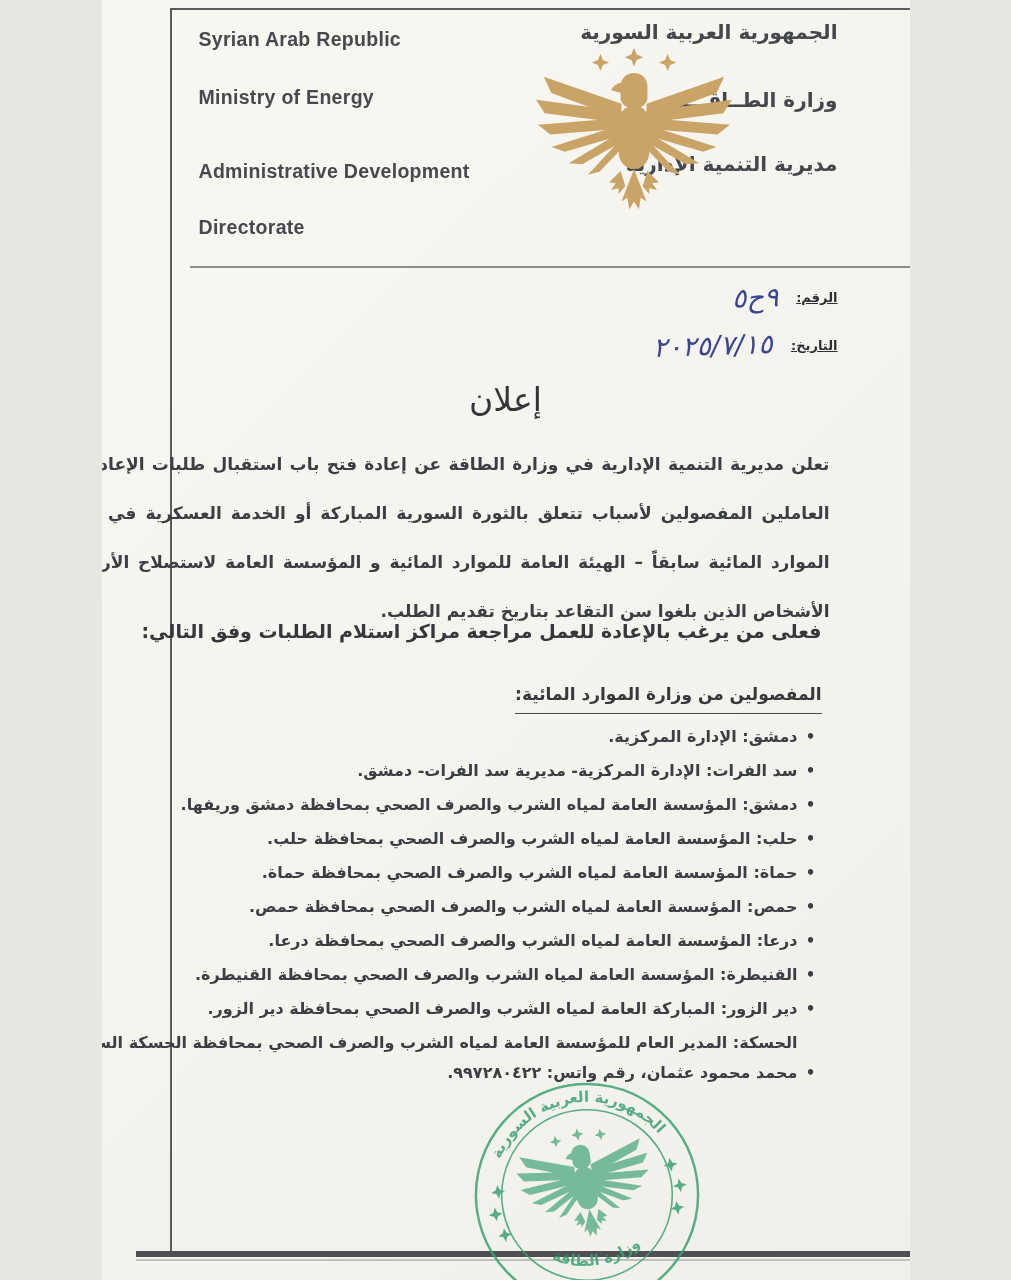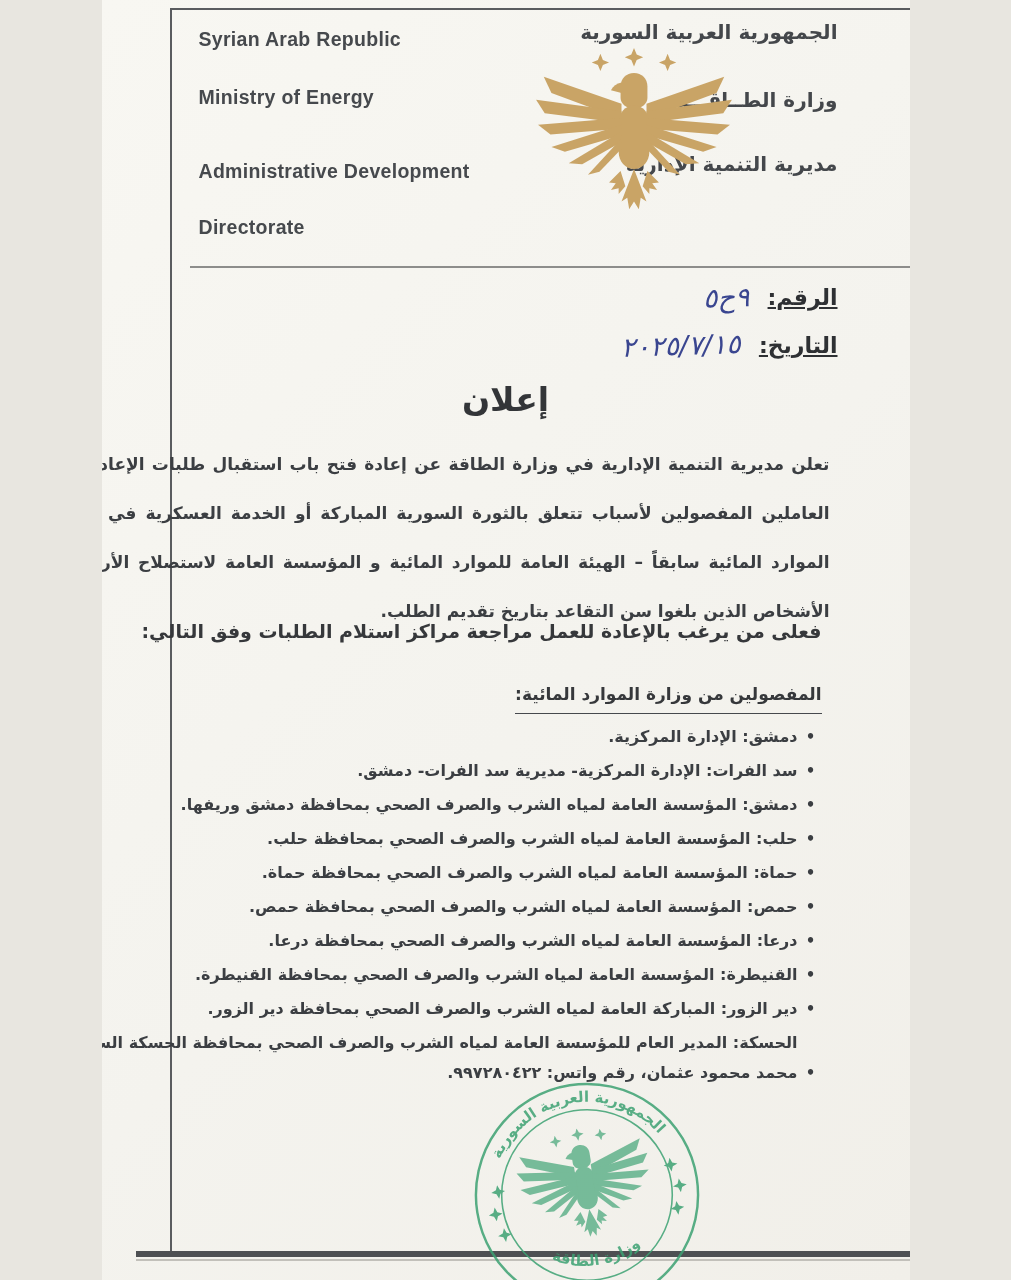--- a/index.html
+++ b/index.html
@@ -22,28 +22,28 @@
   .en-line{position:absolute;left:97px;font-family:"Liberation Sans",sans-serif;
     font-weight:700;font-size:19.5px;color:#46494d;letter-spacing:.3px;white-space:nowrap;}
   .ar-head{position:absolute;right:72px;direction:rtl;font-weight:700;font-size:20px;
     color:#44474b;white-space:nowrap;}
   .emblem-gold{position:absolute;left:424px;top:48px;width:216px;height:192px;color:#c9a466;}
 
   .divider{position:absolute;left:88px;top:266px;width:853px;height:2px;background:#8d8d8b;}
 
   
   .meta-row{position:absolute;direction:rtl;display:flex;align-items:center;gap:18px;white-space:nowrap;}
-  .meta-label{font-weight:700;font-size:22px;color:#2e3033;text-decoration:underline;}
+  .meta-label{font-weight:700;font-size:13px;color:#2e3033;text-decoration:underline;}
   .handwriting{font-size:27px;font-weight:400;color:#3a4690;font-style:italic;
     letter-spacing:3px;transform:rotate(-2deg);}
   #ref-row{right:72px;top:282px;}
   #date-row{right:72px;top:330px;}
 
   .doc-title{position:absolute;left:0;right:0;top:380px;text-align:center;
-    font-weight:700;font-size:33px;color:#333538;}
+    font-weight:400;font-size:33px;color:#333538;}
 
   .intro{position:absolute;right:80px;top:440px;width:860px;direction:rtl;
     text-align:justify;font-weight:700;font-size:17px;line-height:49px;color:#3b3e42;}
 
   .call-line{position:absolute;right:88px;top:620px;direction:rtl;
     font-weight:700;font-size:19px;color:#36383b;}
 
   .list-heading{position:absolute;right:88px;top:684px;direction:rtl;
     font-weight:700;font-size:17px;color:#36383b;
     border-bottom:1.6px solid #46494d;padding-bottom:9px;}

